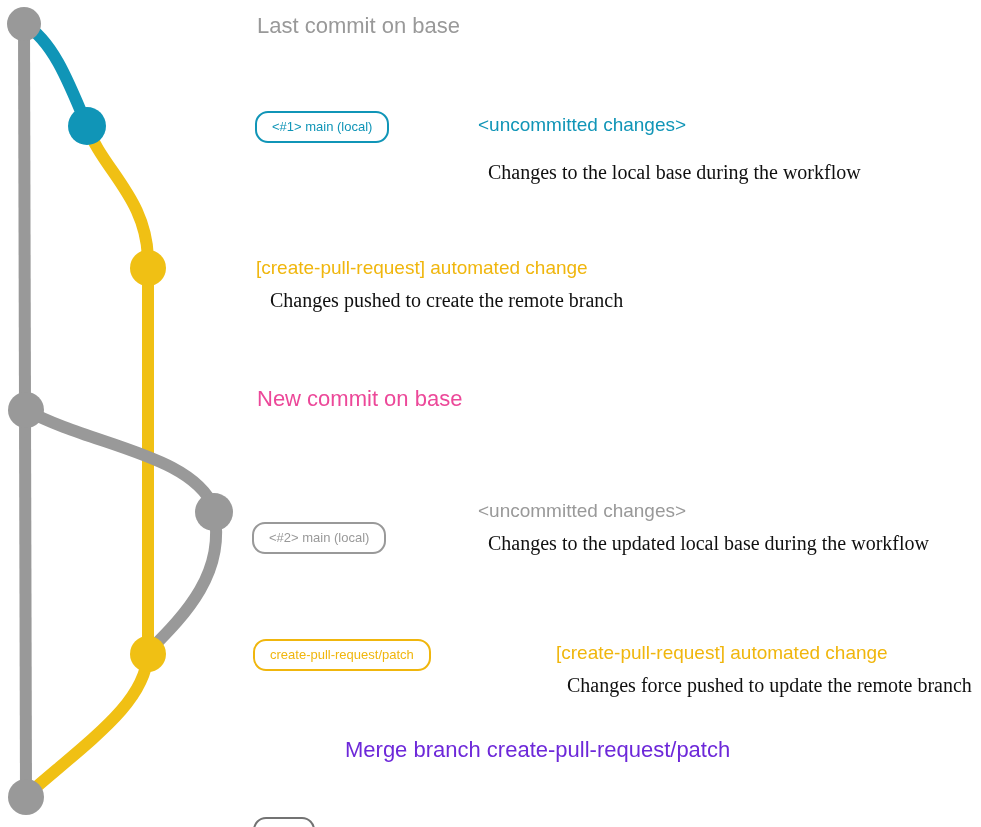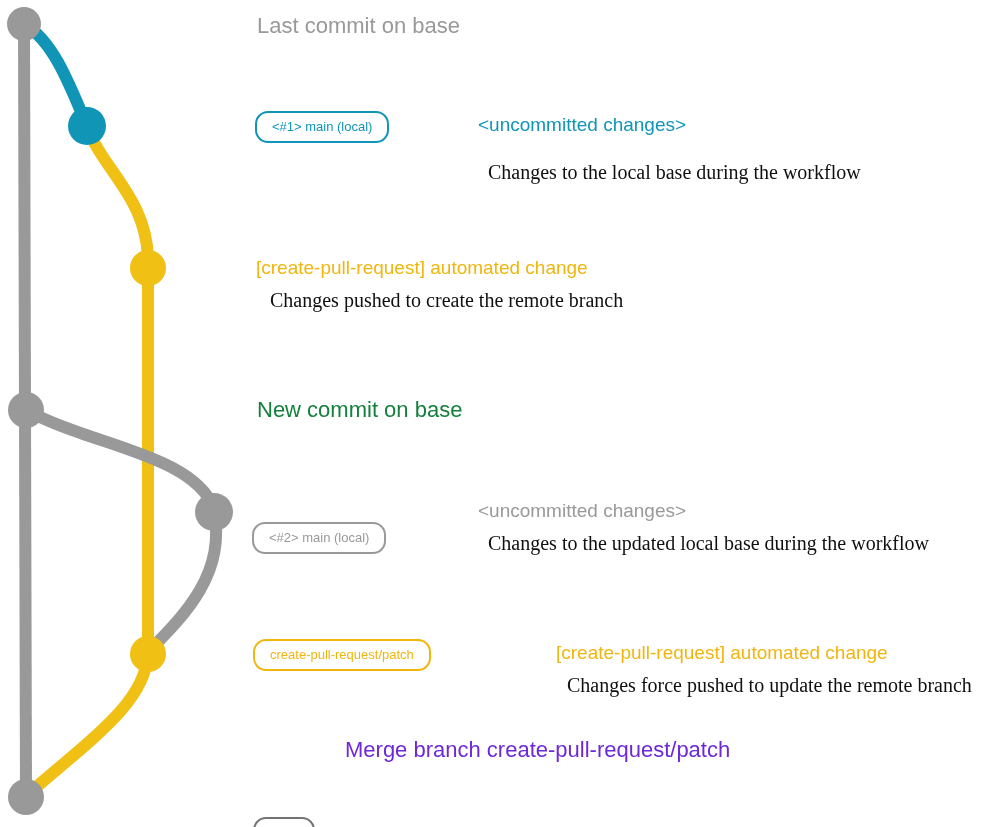--- a/index.html
+++ b/index.html
@@ -65,21 +65,21 @@
   <div class="pill" style="left: 255px; top: 127px; color: rgb(16, 149, 183);">&lt;#1&gt; main (local)</div>
 
   <div class="lbl sans21" style="left: 478px; top: 125px; color: rgb(16, 149, 183);">&lt;uncommitted changes&gt;</div>
 
   <div class="lbl serif" style="left:488px; top:157px;margin-top:15px;">Changes to the local base during the workflow</div>
 
   <div class="lbl sans21" style="left: 256px; top: 268px; color: rgb(240, 182, 13);">[create-pull-request] automated change</div>
 
   <div class="lbl serif" style="left:270px; top:300px;">Changes pushed to create the remote branch</div>
 
-  <div class="lbl sans22" style="left: 257px; top: 410px; color: #15803d;">New commit on base</div>
+  <div class="lbl sans22" style="left: 257px; top: 399px; color: #ec4899;">New commit on base</div>
 
   <div class="pill" style="left: 252px; top: 512px; color: rgb(153, 153, 153); margin-top: 26px;">&lt;#2&gt; main (local)</div>
 
   <div class="lbl sans21" style="left: 478px; top: 511px; color: rgb(153, 153, 153);">&lt;uncommitted changes&gt;</div>
 
   <div class="lbl serif" style="left:488px; top:543px;">Changes to the updated local base during the workflow</div>
 
   <div class="pill" style="left: 253px; top: 655px; color: rgb(240, 182, 13);">create-pull-request/patch</div>
 
   <div class="lbl sans21" style="left: 556px; top: 653px; color: rgb(240, 182, 13);">[create-pull-request] automated change</div>

